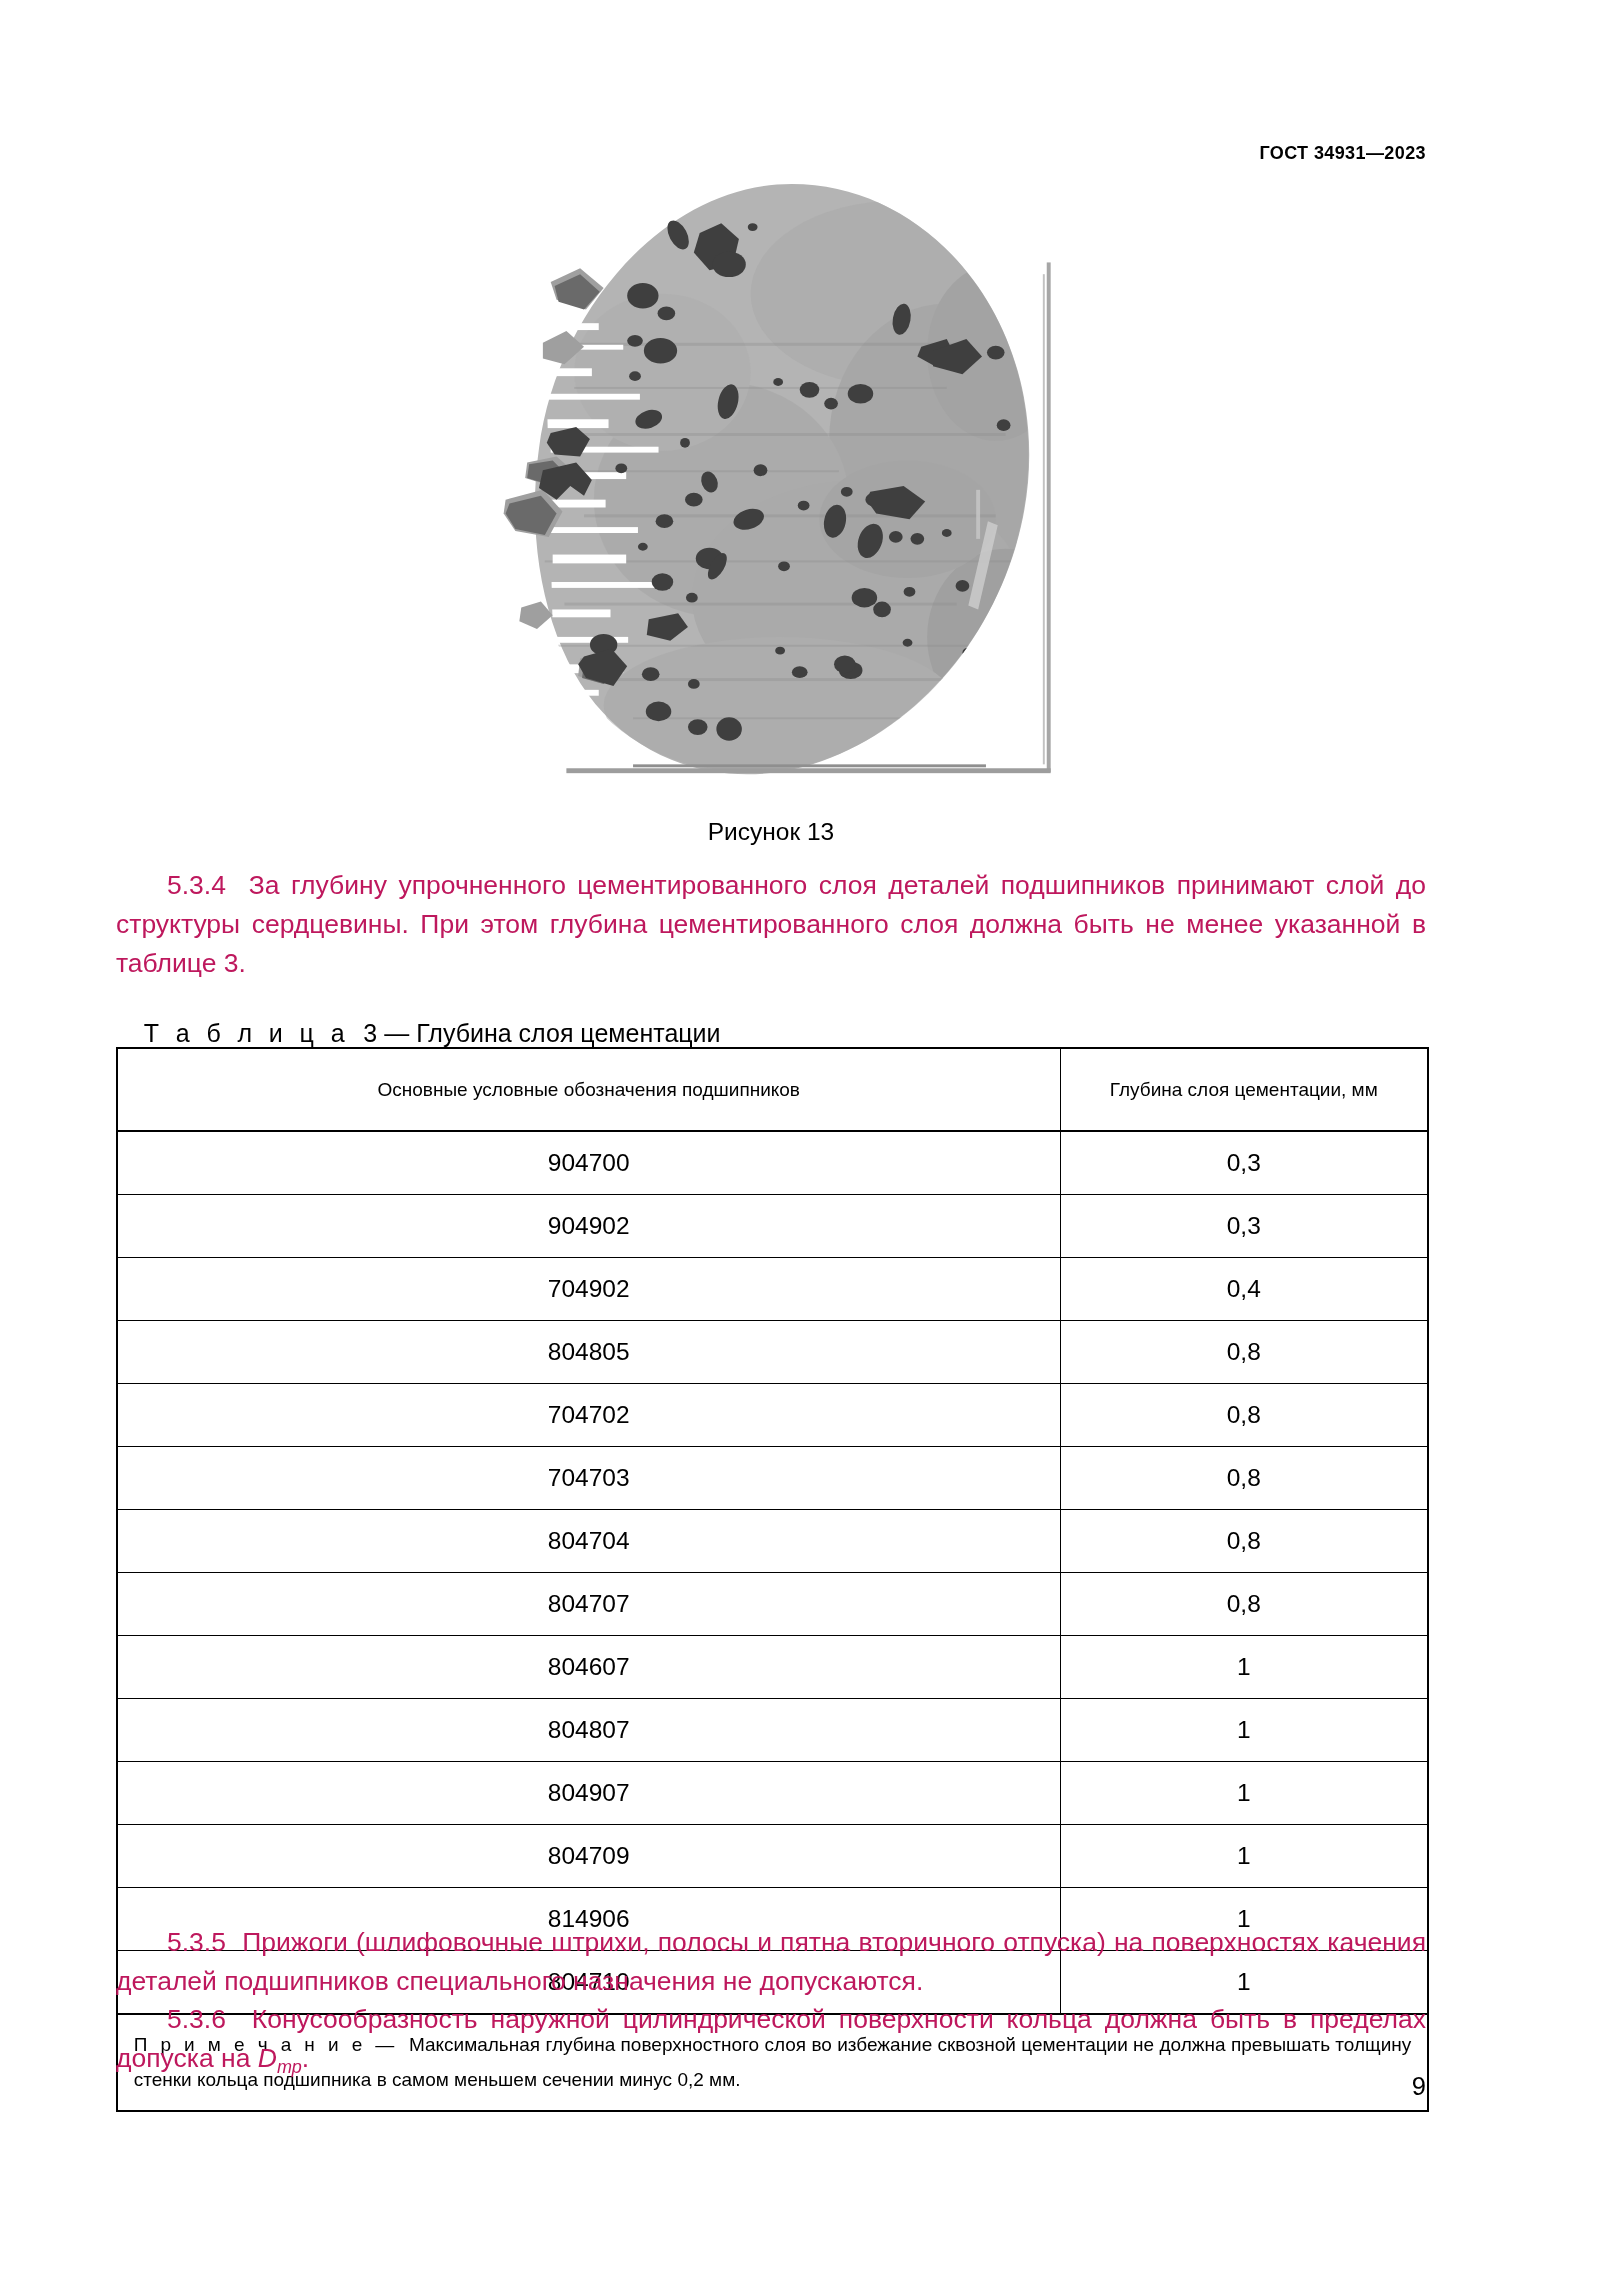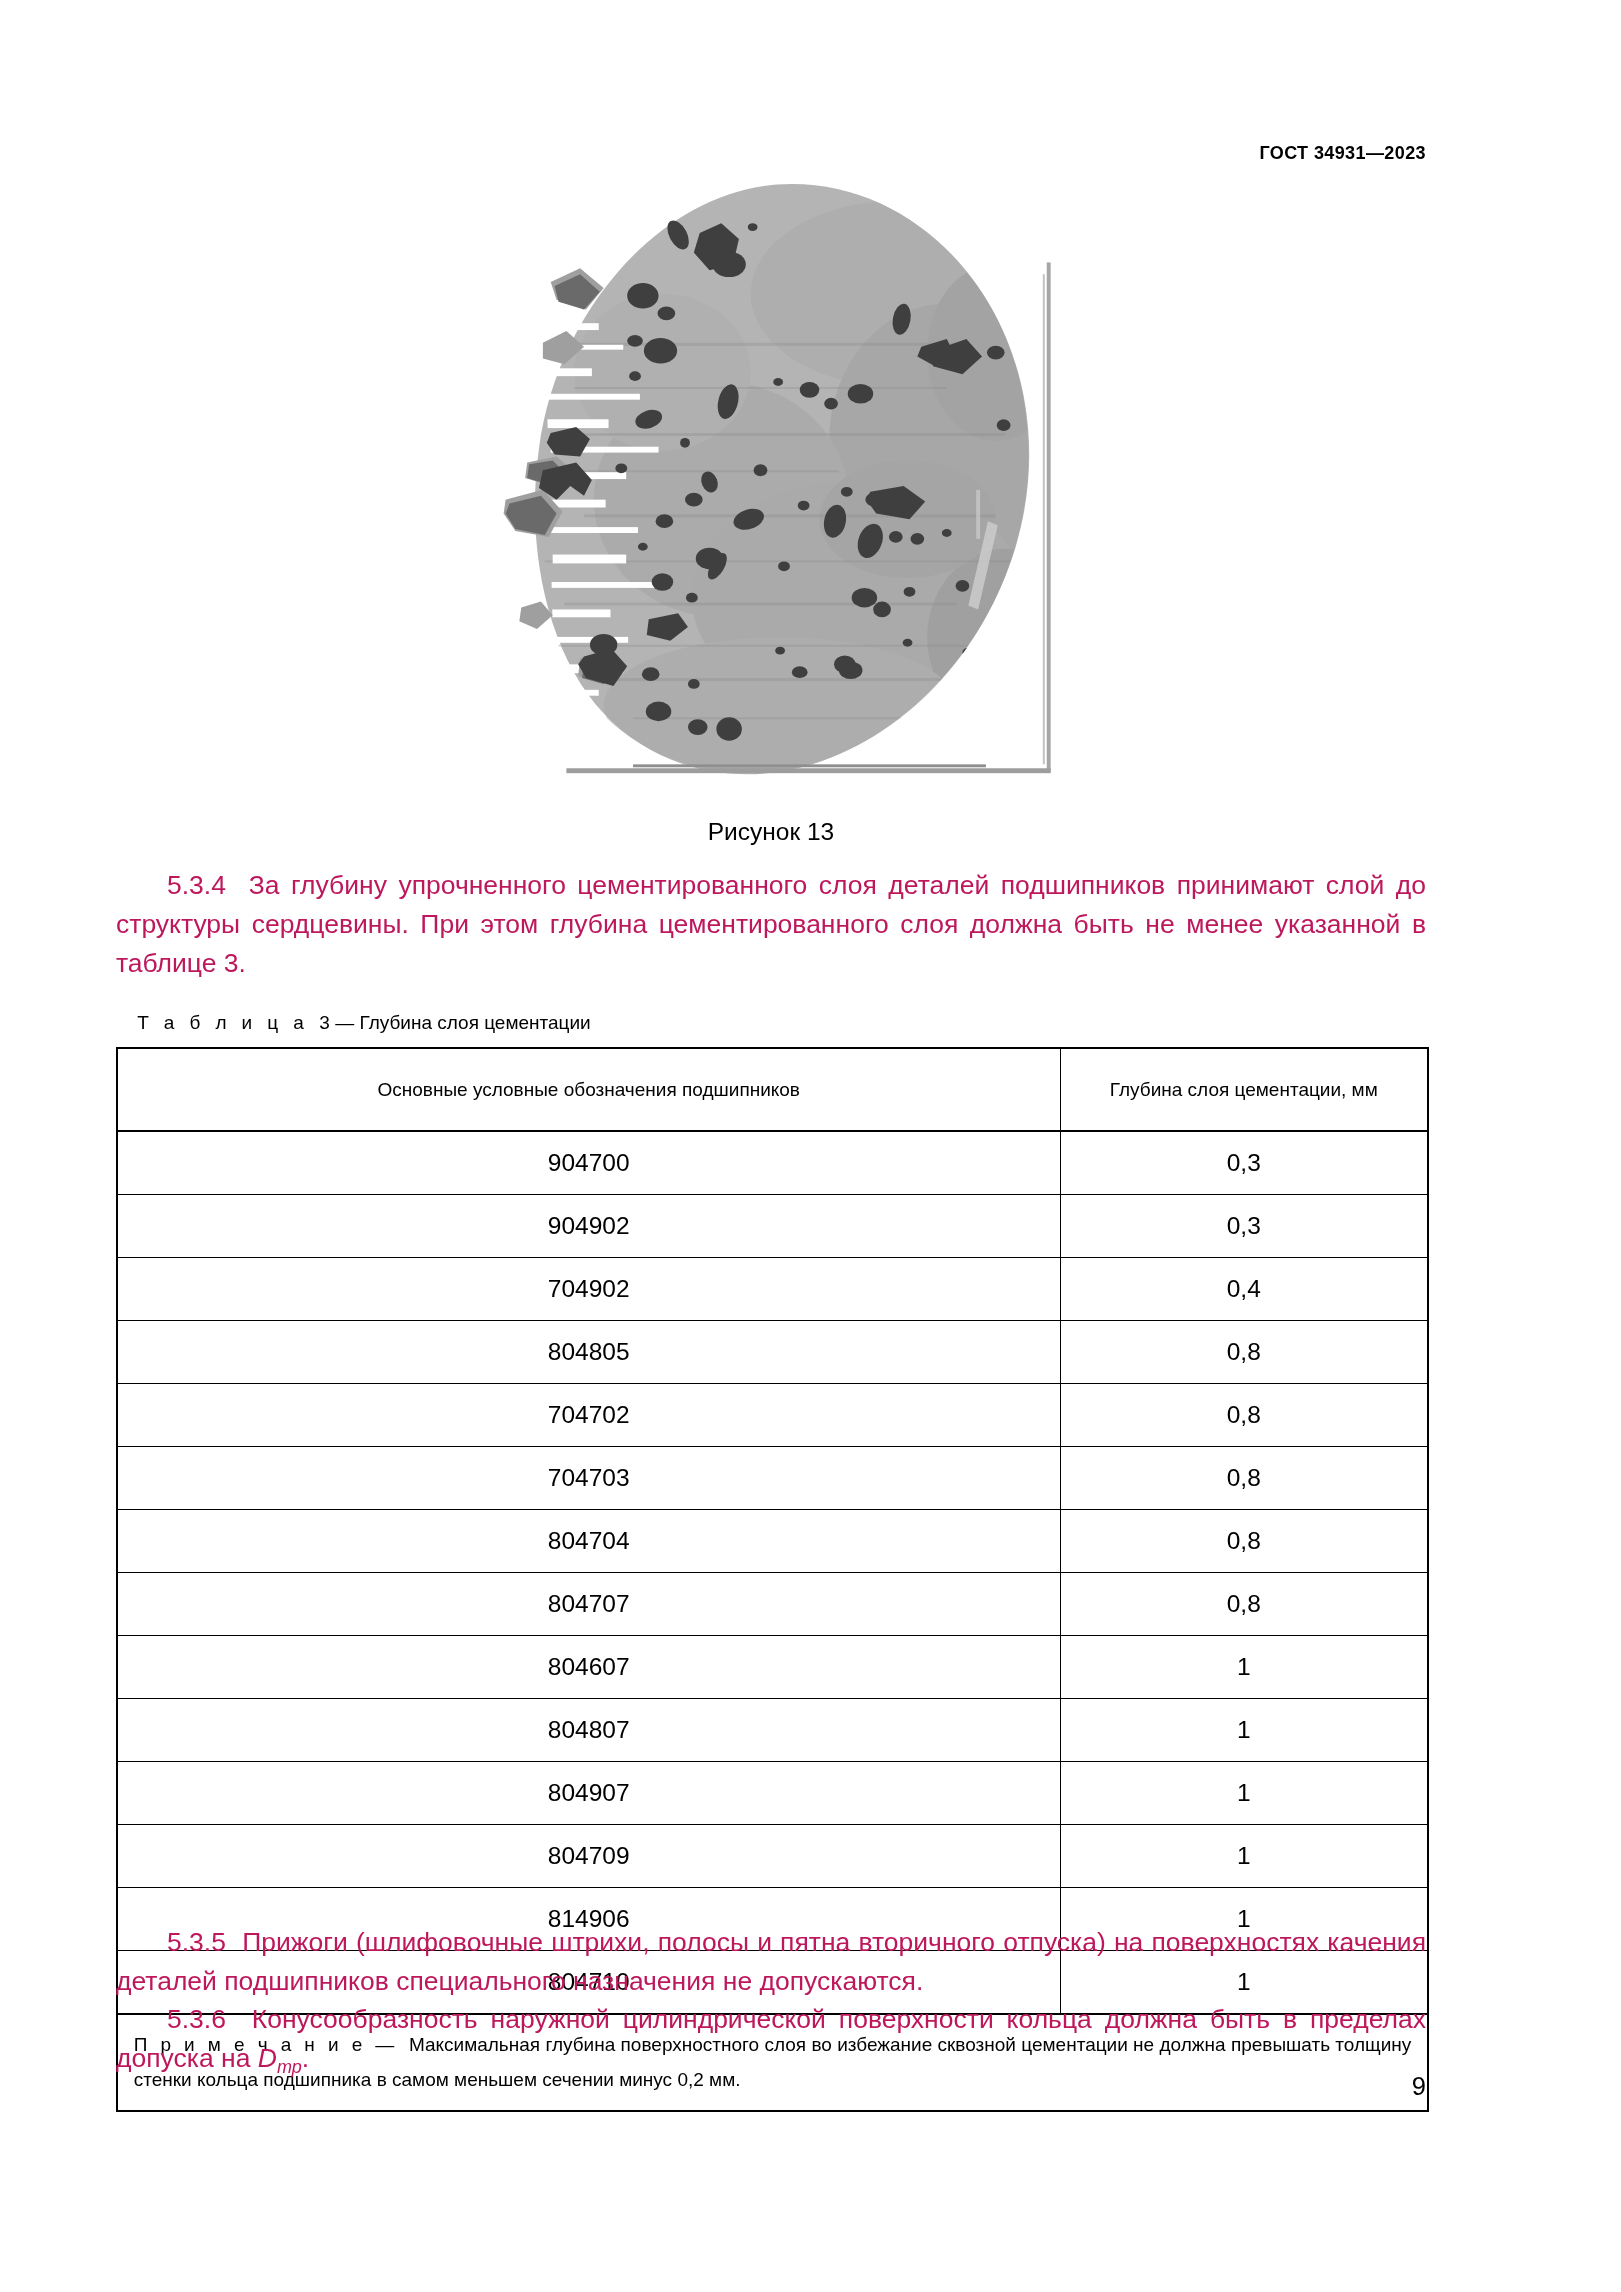--- a/index.html
+++ b/index.html
@@ -80,21 +80,21 @@
   #para-536 { left: 116px; top: 2000px; width: 1310px; }
 
   .var-italic { font-style: italic; }
   .var-italic sub { font-style: italic; font-size: 0.68em; }
 
   
   .table-title {
     position: absolute;
     left: 116px;
     top: 990px;
-    font-size: 19px;
+    font-size: 25px;
     white-space: pre;
   }
   .table-title .spaced { letter-spacing: 4.9px; }
 
   .tbl {
     position: absolute;
     left: 116px;
     top: 1047px;
     width: 1310px;
     border-collapse: collapse;

